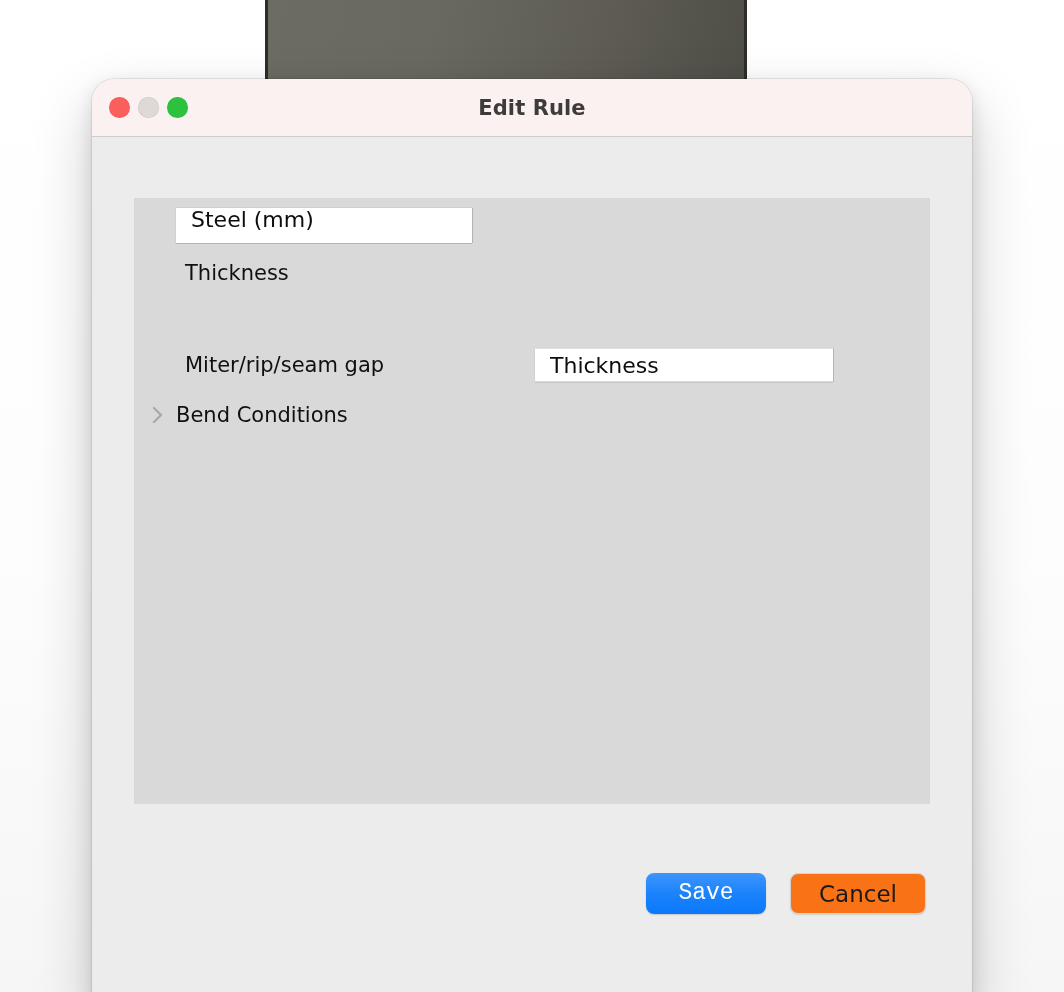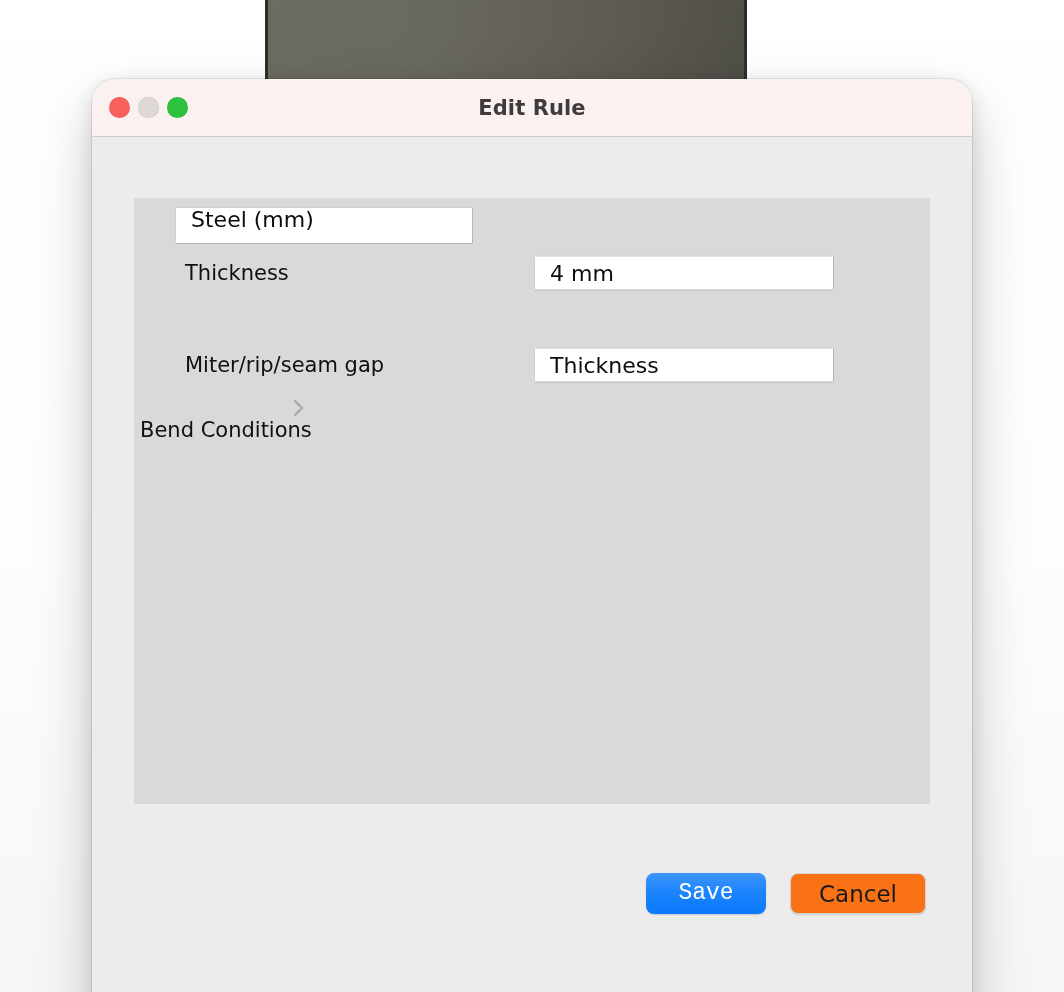--- a/index.html
+++ b/index.html
@@ -174,23 +174,22 @@
   #row-thickness { top: 57px; }
   #row-kfactor   { top: 103px; }
   #row-gap       { top: 149px; }
 
   
   .section-row {
     position: absolute;
     left: 0;
     height: 34px;
     display: flex;
-    align-items: flex-end;
+    align-items: center;
     cursor: default;
-    flex-direction: column;
   }
   #section-bend   { top: 200px; }
   #section-corner { top: 252px; }
 
   .disclosure-icon {
     width: 26px;
     margin-left: 10px;
     display: flex;
     align-items: center;
     justify-content: center;
@@ -265,21 +264,20 @@
   </div>
 
   <div id="dialog-body">
 
     <div id="form-panel">
 
       <input id="rule-name-field" type="text" value="Steel (mm)" style="">
 
       <div class="prop-row" id="row-thickness">
         <span class="prop-label">Thickness</span>
-        <input class="prop-input" type="text" value="4 mm" style="">
       </div>
 
 
       <div class="prop-row" id="row-gap">
         <span class="prop-label">Miter/rip/seam gap</span>
         <input class="prop-input" type="text" value="Thickness" style="">
       </div>
 
       <div class="section-row" id="section-bend">
         <span class="disclosure-icon">

